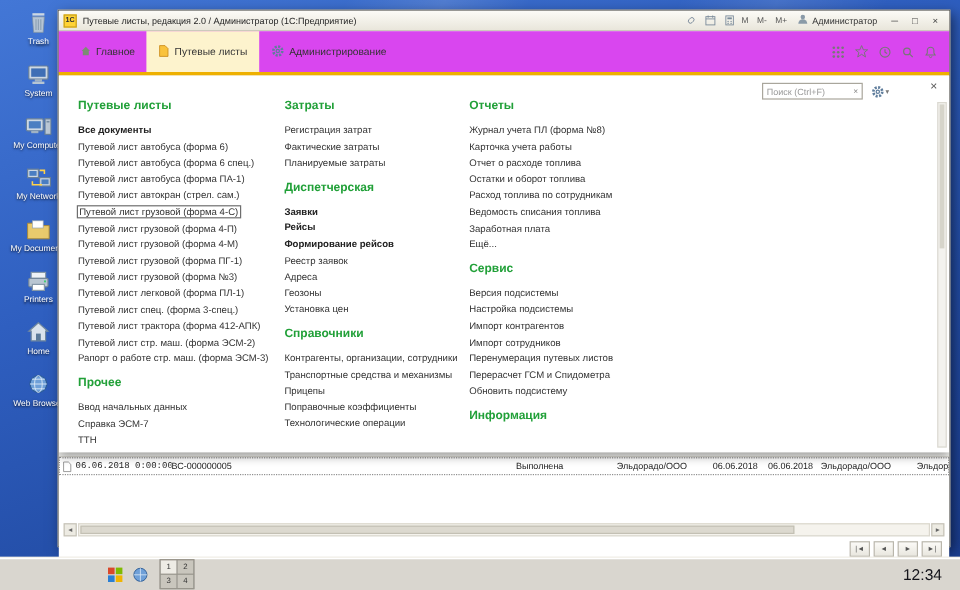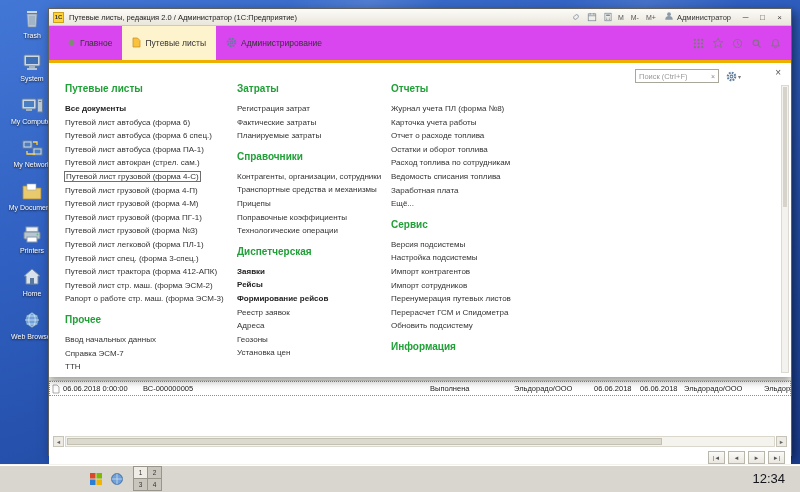--- a/index.html
+++ b/index.html
@@ -288,21 +288,21 @@
     <div class="client">
 
       <div class="list-under">
         <div class="list-head"></div>
         <div class="list-row">
           <span class="icon-cell" id="doc-ic">
               <svg width="8" height="10" viewBox="0 0 8 10">
                 <path d="M1 1h4l2 2v6H1z" fill="#fff" stroke="#888" stroke-width="0.7"></path>
               </svg>
             </span>
-        <div class="cell" style="width: 80px;">06.06.2018 0:00:00</div>
+        <div class="cell" style="width: 80px; font-family: Liberation Mono, monospace;">06.06.2018 0:00:00</div>
             <div class="cell" style="width: 82px;">ВС-000000005</div>
             <div class="cell" style="width: 205px;"></div>
             <div class="cell" style="width: 84px;">Выполнена</div>
             <div class="cell" style="width: 80px;">Эльдорадо/ООО</div>
             <div class="cell" style="width: 46px;">06.06.2018</div>
             <div class="cell" style="width: 44px;">06.06.2018</div>
             <div class="cell" style="width: 80px;">Эльдорадо/ООО</div>
             <div class="cell" style="flex: 1 1 0%;">Эльдорадо/ООО</div>
           </div>
       </div>
@@ -360,36 +360,36 @@
               </div>
             </div>
             <div class="fp-col2">
               <div class="fp-sec">
                 <div class="fp-head">Затраты</div>
                 <div class="fp-row"><span class="fp-item">Регистрация затрат</span></div>
                 <div class="fp-row"><span class="fp-item">Фактические затраты</span></div>
                 <div class="fp-row"><span class="fp-item">Планируемые затраты</span></div>
               </div>
               <div class="fp-sec">
-                <div class="fp-head">Справочники</div>
-                <div class="fp-row"><span class="fp-item">Контрагенты, организации, сотрудники</span></div>
-                <div class="fp-row"><span class="fp-item">Транспортные средства и механизмы</span></div>
-                <div class="fp-row"><span class="fp-item">Прицепы</span></div>
-                <div class="fp-row"><span class="fp-item">Поправочные коэффициенты</span></div>
-                <div class="fp-row"><span class="fp-item">Технологические операции</span></div>
-              </div>
-              <div class="fp-sec">
                 <div class="fp-head">Диспетчерская</div>
                 <div class="fp-row"><span class="fp-item bold">Заявки</span></div>
                 <div class="fp-row"><span class="fp-item bold">Рейсы</span></div>
                 <div class="fp-row"><span class="fp-item bold">Формирование рейсов</span></div>
                 <div class="fp-row"><span class="fp-item">Реестр заявок</span></div>
                 <div class="fp-row"><span class="fp-item">Адреса</span></div>
                 <div class="fp-row"><span class="fp-item">Геозоны</span></div>
                 <div class="fp-row"><span class="fp-item">Установка цен</span></div>
+              </div>
+              <div class="fp-sec">
+                <div class="fp-head">Справочники</div>
+                <div class="fp-row"><span class="fp-item">Контрагенты, организации, сотрудники</span></div>
+                <div class="fp-row"><span class="fp-item">Транспортные средства и механизмы</span></div>
+                <div class="fp-row"><span class="fp-item">Прицепы</span></div>
+                <div class="fp-row"><span class="fp-item">Поправочные коэффициенты</span></div>
+                <div class="fp-row"><span class="fp-item">Технологические операции</span></div>
               </div>
             </div>
             <div class="fp-col3">
               <div class="fp-sec">
                 <div class="fp-head">Отчеты</div>
                 <div class="fp-row"><span class="fp-item">Журнал учета ПЛ (форма №8)</span></div>
                 <div class="fp-row"><span class="fp-item">Карточка учета работы</span></div>
                 <div class="fp-row"><span class="fp-item">Отчет о расходе топлива</span></div>
                 <div class="fp-row"><span class="fp-item">Остатки и оборот топлива</span></div>
                 <div class="fp-row"><span class="fp-item">Расход топлива по сотрудникам</span></div>

